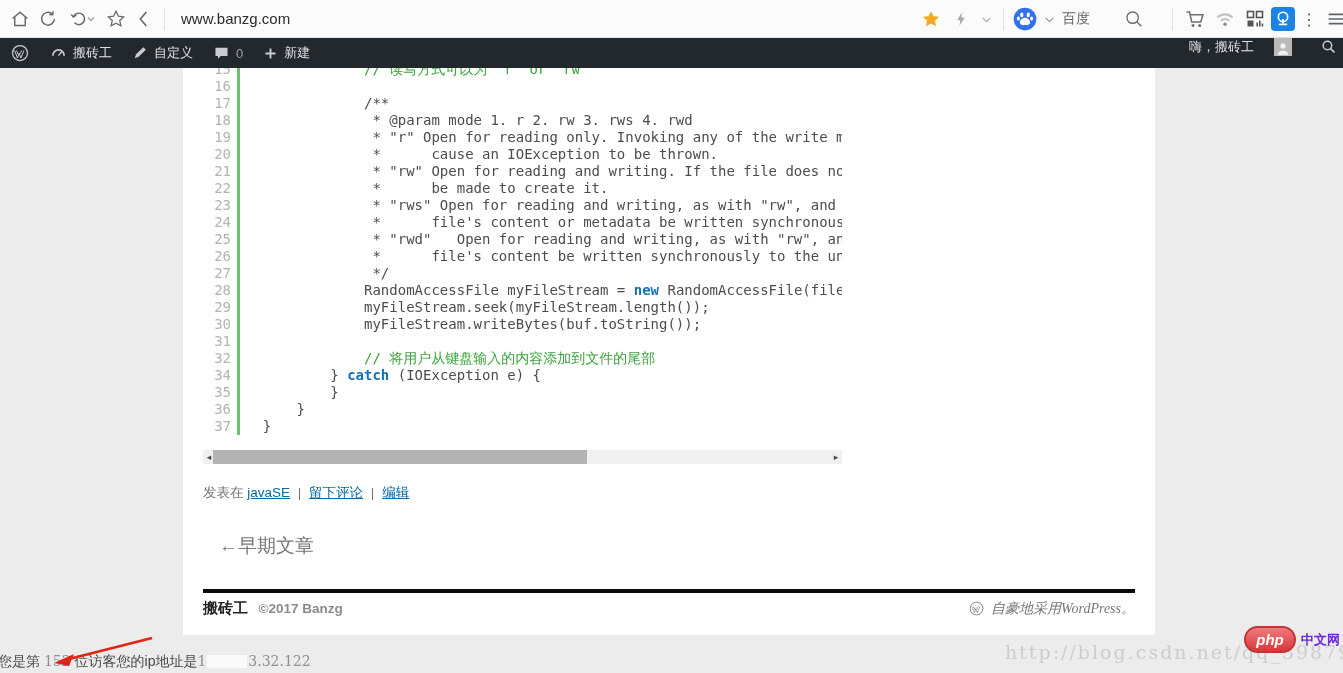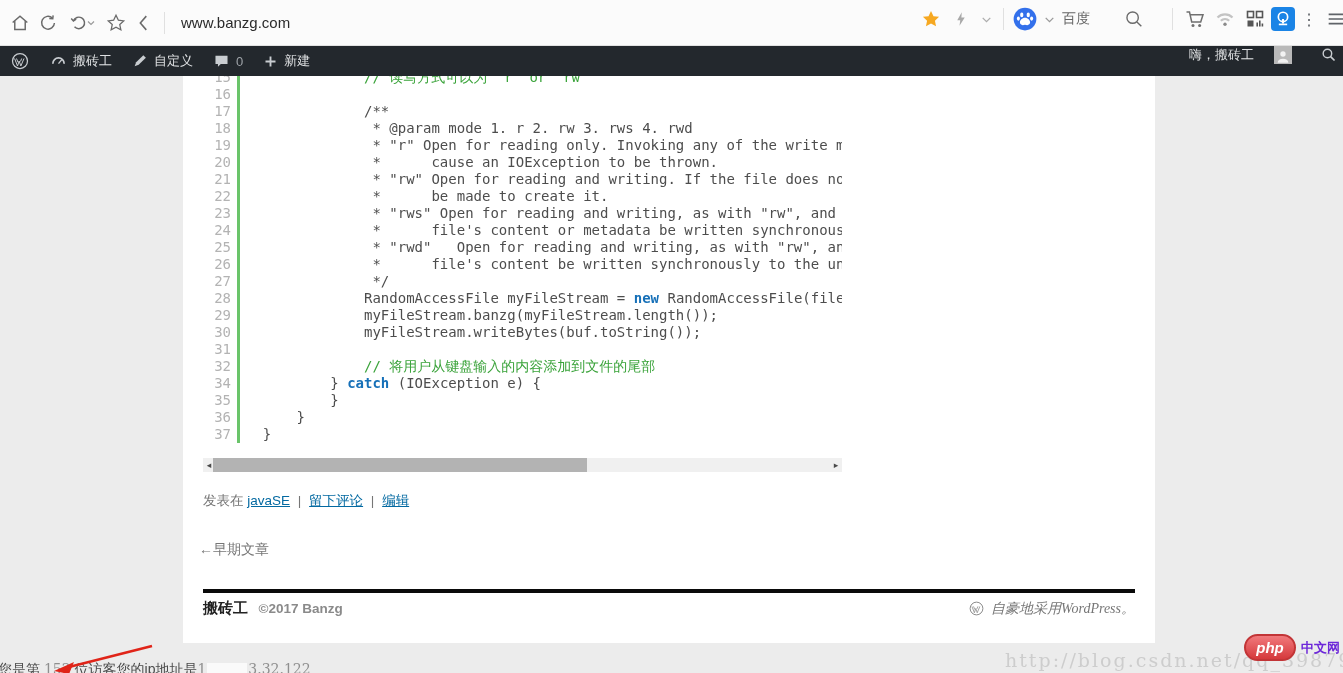--- a/index.html
+++ b/index.html
@@ -1,20 +1,20 @@
 <!DOCTYPE html>
 <html><head>
 <meta charset="utf-8">
 <style>
   * { margin:0; padding:0; box-sizing:border-box; }
   html,body { width:1343px; height:673px; overflow:hidden; }
   body { position:relative; background:#ececec; font-family:"Liberation Sans", sans-serif; }
 
   
-  .browser-bar { position:relative; height:46px; background:#fbfbfb; border-bottom:1px solid #e2e2e2;
+  .browser-bar { position:relative; height:38px; background:#fbfbfb; border-bottom:1px solid #e2e2e2;
                  display:flex; align-items:center; padding-left:6px; }
   .bicon { width:28px; height:28px; display:flex; align-items:center; justify-content:center; cursor:pointer; flex:0 0 auto; }
   .bicon svg { display:block; }
   .undo-wrap { display:flex; align-items:center; }
   .mini-chev { margin-left:-4px; }
   .vsep { width:1px; height:22px; background:#e0e0e0; margin:0 6px; flex:0 0 auto; }
   .url-text { font-size:15px; color:#2b2b2b; margin-left:10px; white-space:nowrap; }
   .right-icons { position:absolute; right:0; top:0; height:38px; display:flex; align-items:center; gap:2px; padding-right:2px; }
   .engine-label { font-size:14px; color:#666; margin:0 28px 0 2px; }
   .baidu-circle { width:26px; height:26px; }
@@ -44,21 +44,21 @@
 
   .hscroll { margin-top:0; width:639px; height:14px; background:#f0f0f0; display:flex; align-items:center; position:relative; }
   .hs-arrow { width:12px; height:14px; font-size:9px; line-height:14px; text-align:center; color:#4a4a4a; cursor:pointer; }
   .hs-right { position:absolute; right:0; top:0; }
   .hs-thumb { position:absolute; left:10px; top:0; width:374px; height:14px; background:#b3b3b3; cursor:pointer; }
 
   .post-meta { margin:20px 0 0 20px; font-size:13.5px; color:#767676; }
   .post-meta a { color:#0369a1; text-decoration:underline; cursor:pointer; }
   .meta-sep { margin:0 4px; }
 
-  .prev-link { display:inline-block; margin:31px 0 0 16px; font-size:14px; color:#767676; cursor:pointer; }
+  .prev-link { display:inline-block; margin:31px 0 0 36px; font-size:19px; color:#767676; cursor:pointer; }
 
   .site-footer { margin:30px 20px 0 20px; border-top:4px solid #0a0a0a; padding-top:6px;
                  display:flex; justify-content:space-between; align-items:center; }
   .f-site { font-size:15px; font-weight:bold; color:#222; }
   .f-copy { font-size:13.5px; font-weight:bold; color:#8a8a8a; margin-left:6px; }
   .f-credit { display:flex; align-items:center; gap:6px; color:#767676; }
   .f-credit-text { font-family:"Liberation Serif", serif; font-style:italic; font-size:14px; }
 
   
   .visitor-line { position:absolute; left:-2px; top:585px; font-size:14px; color:#4a4a4a; white-space:nowrap; }
@@ -300,21 +300,21 @@
             <div class="crow">
               <span class="ln">27</span>
               <span class="ct"><span>               */</span></span>
             </div>
             <div class="crow">
               <span class="ln">28</span>
               <span class="ct"><span>              RandomAccessFile myFileStream = </span><span class="kw">new</span><span> RandomAccessFile(file, "rw");</span></span>
             </div>
             <div class="crow">
               <span class="ln">29</span>
-              <span class="ct"><span>              myFileStream.banzg(myFileStream.length());</span></span>
+              <span class="ct"><span>              myFileStream.seek(myFileStream.length());</span></span>
             </div>
             <div class="crow">
               <span class="ln">30</span>
               <span class="ct"><span>              myFileStream.writeBytes(buf.toString());</span></span>
             </div>
             <div class="crow">
               <span class="ln">31</span>
               <span class="ct"></span>
             </div>
             <div class="crow">

